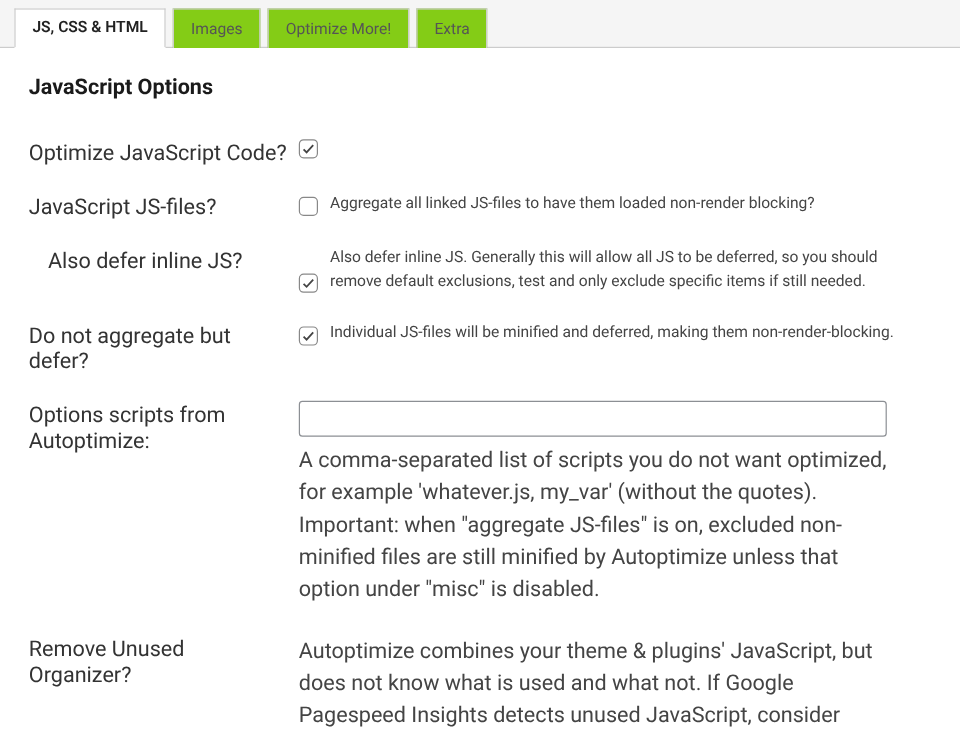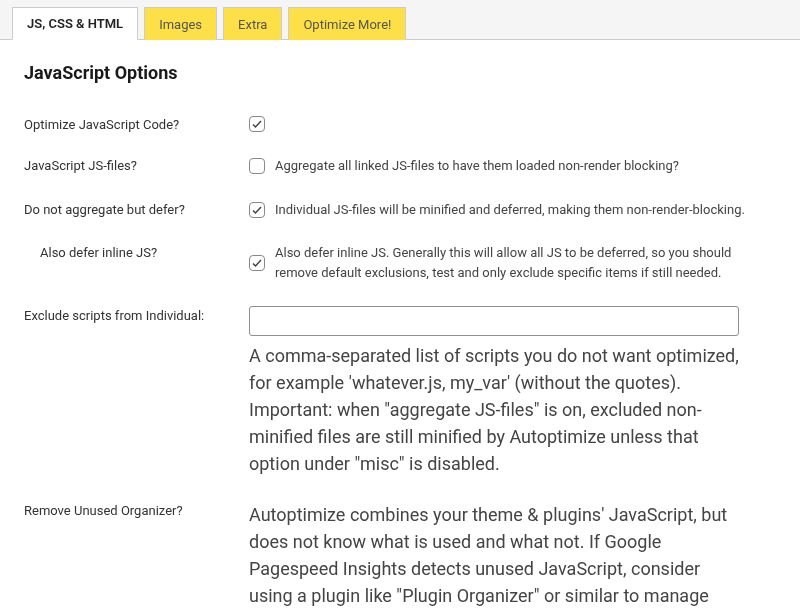--- a/index.html
+++ b/index.html
@@ -15,21 +15,21 @@
   .tab-bar {
     display: flex;
     background: #f5f5f5;
     border-bottom: 1px solid #ccc;
     padding: 0 12px;
     padding-top: 6px;
     gap: 6px;
   }
   .tab {
     padding: 8px 14px;
-    background: #fde047;
+    background: #84cc16;
     border: 1px solid #ccc;
     border-bottom: none;
     color: #555;
     font-size: 13px;
     cursor: pointer;
     position: relative;
     top: 1px;
     display: flex;
     align-items: center;
     gap: 6px;
@@ -59,35 +59,35 @@
     width: 100%;
     border-collapse: collapse;
   }
   .form-table th {
     text-align: left;
     font-weight: 400;
     vertical-align: top;
     width: 225px;
     padding: 12px 10px 12px 0;
     color: #333;
-    font-size: 13px;
+    font-size: 18px;
   }
   .form-table th.indent {
     padding-left: 16px;
   }
   .form-table td {
     vertical-align: top;
     padding: 10px 0 14px 0;
     color: #444;
     font-size: 13px;
     line-height: 1.5;
   }
   .cb-wrap {
     display: flex;
-    align-items: center;
+    align-items: flex-end;
     gap: 10px;
   }
   .checkbox {
     flex-shrink: 0;
     width: 16px;
     height: 16px;
     border: 1px solid #888;
     border-radius: 4px;
     display: inline-flex;
     align-items: center;
@@ -133,24 +133,24 @@
 <body>
 
 <div class="tab-bar">
   <div class="tab active">
     <span>JS, CSS &amp; HTML</span>
   </div>
   <div class="tab">
     <span>Images</span>
   </div>
   <div class="tab">
+    <span>Optimize More!</span>
+  </div>
+  <div class="tab">
     <span>Extra</span>
-  </div>
-  <div class="tab">
-    <span>Optimize More!</span>
   </div>
 </div>
 
 <div class="content">
   <h2>JavaScript Options</h2>
 
   <table class="form-table">
     <tbody>
         <tr>
       <th>Optimize JavaScript Code?</th>
@@ -171,49 +171,49 @@
         <div class="cb-wrap">
           <span class="checkbox">
             
           </span>
           <span class="desc">Aggregate all linked JS-files to have them loaded non-render blocking?</span>
         </div>
       </td>
     </tr>
 
     <tr>
-      <th>Do not aggregate but defer?</th>
+      <th class="indent">Also defer inline JS?</th>
       <td>
         <div class="cb-wrap">
           <span class="checkbox checked">
             <svg viewBox="0 0 24 24">
                   <polyline points="4 13 9 18 20 6"></polyline>
                 </svg>
           </span>
-          <span class="desc">Individual JS-files will be minified and deferred, making them non-render-blocking.</span>
-        </div>
-      </td>
-    </tr>
-
-    <tr>
-      <th class="indent">Also defer inline JS?</th>
+          <span class="desc">Also defer inline JS. Generally this will allow all JS to be deferred, so you should remove default exclusions, test and only exclude specific items if still needed.</span>
+        </div>
+      </td>
+    </tr>
+
+    <tr>
+      <th>Do not aggregate but defer?</th>
       <td>
         <div class="cb-wrap">
           <span class="checkbox checked">
             <svg viewBox="0 0 24 24">
                   <polyline points="4 13 9 18 20 6"></polyline>
                 </svg>
           </span>
-          <span class="desc">Also defer inline JS. Generally this will allow all JS to be deferred, so you should remove default exclusions, test and only exclude specific items if still needed.</span>
-        </div>
-      </td>
-    </tr>
-
-    <tr>
-      <th>Exclude scripts from Individual:</th>
+          <span class="desc">Individual JS-files will be minified and deferred, making them non-render-blocking.</span>
+        </div>
+      </td>
+    </tr>
+
+    <tr>
+      <th>Options scripts from Autoptimize:</th>
       <td>
         <input class="text-input" type="text" value="" style="">
         <div class="help">A comma-separated list of scripts you do not want optimized, for example 'whatever.js, my_var' (without the quotes). Important: when "aggregate JS-files" is on, excluded non-minified files are still minified by Autoptimize unless that option under "misc" is disabled.</div>
       </td>
     </tr>
 
     <tr>
       <th>Remove Unused Organizer?</th>
       <td>
         <div class="help">Autoptimize combines your theme &amp; plugins' JavaScript, but does not know what is used and what not. If Google Pagespeed Insights detects unused JavaScript, consider using a plugin like "Plugin Organizer" or similar to manage what JavaScript is added where.</div>

